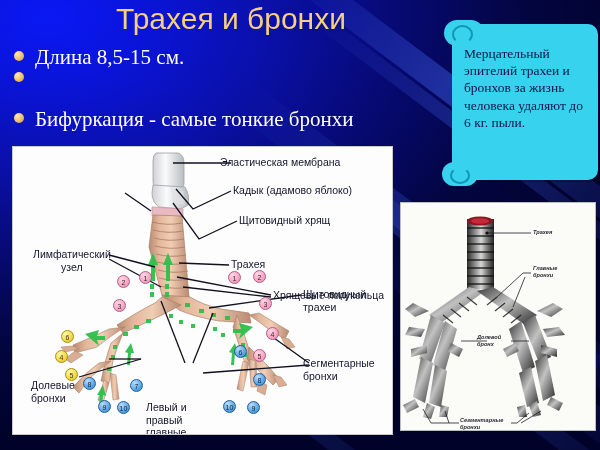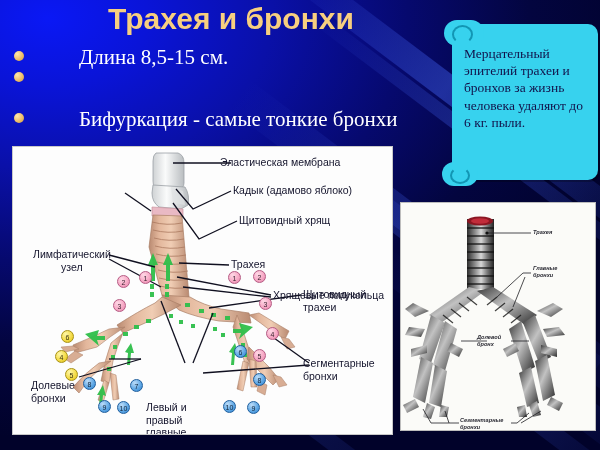--- a/index.html
+++ b/index.html
@@ -44,40 +44,39 @@
   .streak.s7 { left: 180px; top: 318px;  width: 330px; height: 16px; transform: rotate(37deg); opacity: .28; }
 
   
   #title {
     position: absolute;
     left: 0; top: 2px;
     width: 462px;
     text-align: center;
     font-family: "Liberation Sans", "DejaVu Sans", sans-serif;
     font-size: 30px;
-    font-weight: 700;
+    font-weight: 400;
     line-height: 34px;
     color: #f7cf7f;
     letter-spacing: 0px;
     white-space: nowrap;
     z-index: 6;
   }
 
   
   #bullets {
     position: absolute;
     left: 14px; top: 44px;
     width: 440px;
     z-index: 5;
   }
   .bullet-row {
     display: flex;
     align-items: baseline;
     height: 31px;
-    gap: 44px;
   }
   .bullet-dot {
     width: 10px; height: 10px;
     border-radius: 50%;
     background: radial-gradient(circle at 32% 30%, #ffe9ad 0%, #f2c675 45%, #cf9a3a 100%);
     flex: 0 0 auto;
     margin-right: 11px;
     position: relative;
     top: -3px;
   }

